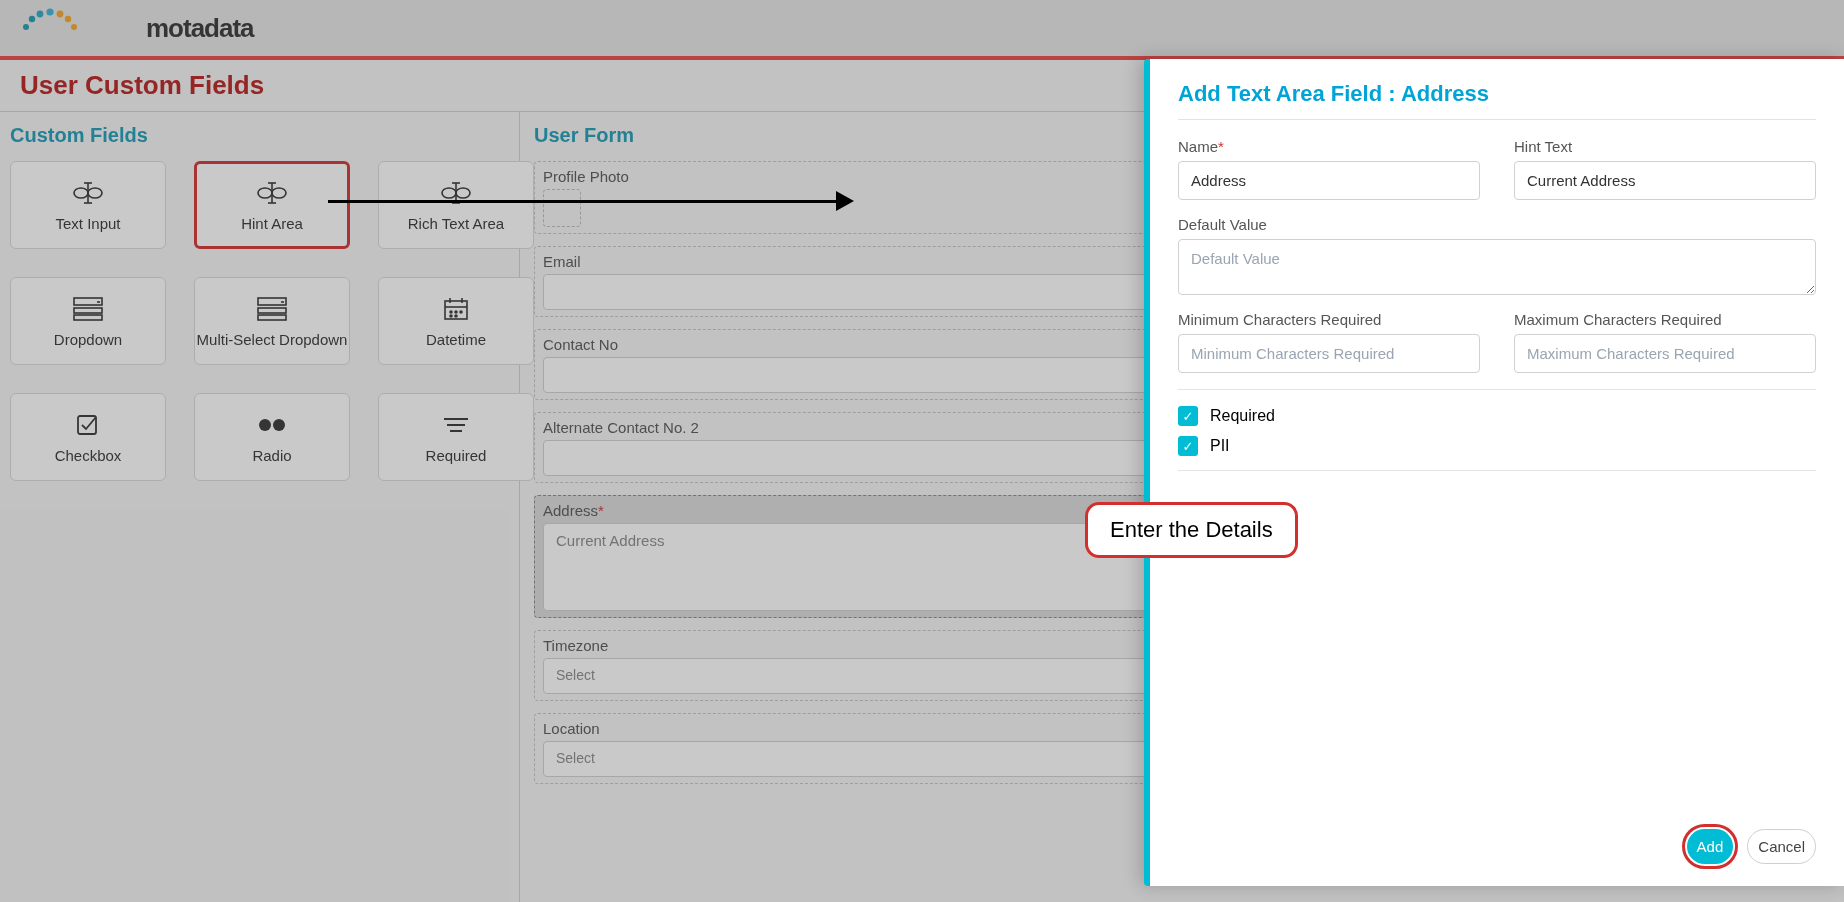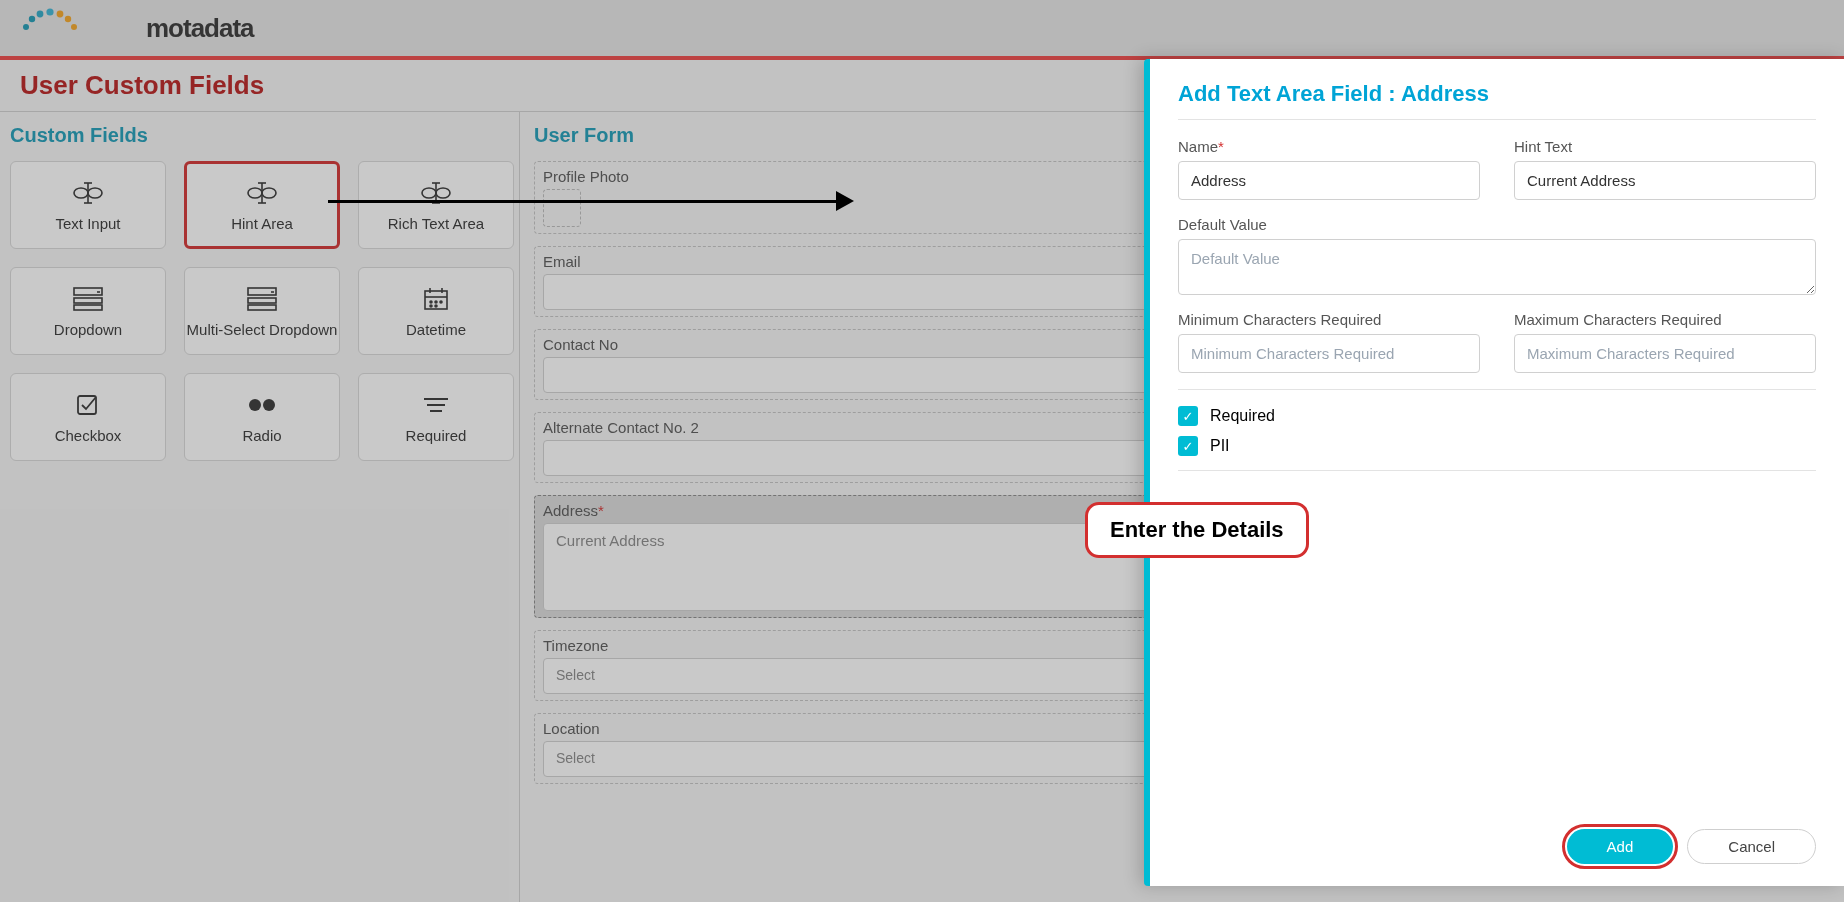--- a/index.html
+++ b/index.html
@@ -9,21 +9,21 @@
   .logo { display: flex; align-items: center; gap: 0px; }
   .logo-text { font-size: 26px; font-weight: 600; color: #333; letter-spacing: -1px; }
 
   .page-title { padding: 10px 20px; font-size: 26px; font-weight: 600; color: #b91c1c; border-bottom: 1px solid #d0d0d0; }
 
   .content { display: flex; height: calc(100% - 100px); }
 
   .left-panel { width: 520px; padding: 12px 10px; border-right: 1px solid #d0d0d0; }
   .section-title { color: #1a9cb7; font-size: 20px; font-weight: 600; margin-bottom: 14px; }
 
-  .grid { display: grid; grid-template-columns: repeat(3, 156px); gap: 18px; }
+  .grid { display: grid; grid-template-columns: repeat(3, 156px); gap: 28px; }
   .card { background: #fff; border: 1px solid #d8d8d8; border-radius: 6px; height: 88px; display: flex; flex-direction: column; align-items: center; justify-content: center; gap: 8px; cursor: pointer; }
   .card-label { color: #333; font-size: 15px; }
   .card.sel { border: 3px solid #d32f2f; }
 
   .icon-slot { width: 40px; height: 28px; display: flex; align-items: center; justify-content: center; }
 
   .right-panel { flex: 1; padding: 12px 0 12px 14px; }
   .form-group { margin-bottom: 12px; padding: 6px 8px; border: 1px dashed #c4c4c4; border-radius: 4px; width: calc(100% - 8px); }
   .form-group.highlight { background: #dcdcdc; border-color: #888; }
   .form-label { color: #555; font-size: 15px; margin-bottom: 4px; }
@@ -45,27 +45,27 @@
   .dcol { flex: 1; display: flex; flex-direction: column; gap: 6px; }
   .dlabel { color: #555; font-size: 15px; }
   .dinput { border: 1px solid #d0d0d0; border-radius: 4px; padding: 10px 12px; font-size: 15px; color: #333; font-family: inherit; width: 100%; }
   .dinput::placeholder { color: #9aa5b1; }
   textarea.dinput { resize: vertical; min-height: 52px; }
 
   .checkbox-row { display: flex; align-items: center; gap: 12px; margin: 10px 0; }
   .cbox { width: 20px; height: 20px; background: #00bcd4; border-radius: 3px; display: flex; align-items: center; justify-content: center; color: #fff; font-size: 13px; }
 
   .drawer-footer { display: flex; justify-content: flex-end; gap: 14px; margin-top: 16px; }
-  .btn { padding: 8px 40px; border-radius: 18px; font-size: 15px; cursor: pointer; border: 1px solid #cfcfcf; background: #fff; color: #444; }
+  .btn { padding: 8px 10px; border-radius: 18px; font-size: 15px; cursor: pointer; border: 1px solid #cfcfcf; background: #fff; color: #444; }
   .btn.primary { background: #00bcd4; color: #fff; border: none; outline: 3px solid #d32f2f; outline-offset: 2px; border-radius: 18px; }
 
   
   .arrow-line { position: absolute; top: 200px; left: 328px; width: 510px; height: 3px; background: #000; }
   .arrow-head { position: absolute; top: 191px; left: 836px; width: 0; height: 0; border-top: 10px solid transparent; border-bottom: 10px solid transparent; border-left: 18px solid #000; }
-  .callout { position: absolute; top: 502px; left: 1085px; border: 3px solid #d32f2f; border-radius: 14px; padding: 12px 22px; font-size: 22px; font-weight: 700; color: #000; background: #fff; }
+  .callout { position: absolute; top: 502px; left: 1085px; border: 3px solid #d32f2f; border-radius: 14px; padding: 12px 22px; font-size: 22px; font-weight: 400; color: #000; background: #fff; }
 </style>
 </head>
 <body>
 
 <div class="header-bar">
   <div class="logo">
     <svg width="130" height="42" viewBox="0 0 130 42">
       <g transform="translate(12,4)">
         <circle cx="-2" cy="16" r="3" fill="#1b9ab5"></circle>
         <circle cx="4" cy="8" r="3.2" fill="#1b9ab5"></circle>

